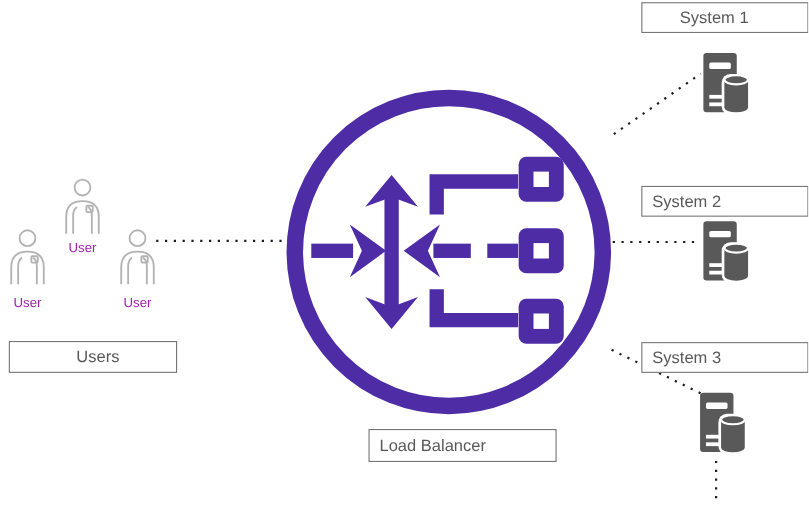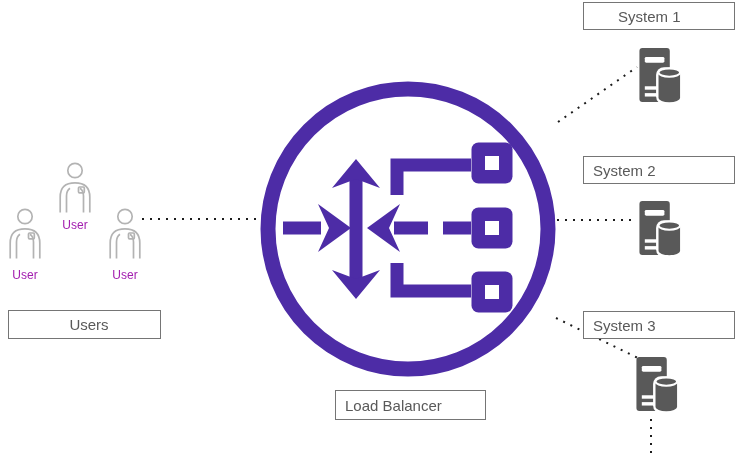--- a/index.html
+++ b/index.html
@@ -94,40 +94,40 @@
         <rect x="471.5" y="142.5" width="41" height="41" rx="7"></rect>
         <rect x="485" y="156" width="14" height="14" fill="#ffffff"></rect>
         <rect x="471.5" y="207.5" width="41" height="41" rx="7"></rect>
         <rect x="485" y="221" width="14" height="14" fill="#ffffff"></rect>
         <rect x="471.5" y="271.5" width="41" height="41" rx="7"></rect>
         <rect x="485" y="285" width="14" height="14" fill="#ffffff"></rect>
       </g>
     </svg>
   </div>
 
-  <div class="label-box" style="left:335px;top:390px;width:151px;height:30px;">
+  <div class="label-box" style="left:335px;top:390px;width:171px;height:30px;">
     <span>Load Balancer</span>
   </div>
 
   <div class="label-box" style="left:583px;top:2px;width:152px;height:28px;padding-left:34px;">
     <span>System 1</span>
   </div>
   <div class="abs" style="left:636px;top:46px;">
     <svg width="47" height="59" viewBox="0 0 48 60">
       <rect x="3.5" y="2" width="31" height="55" rx="3" fill="#595959"></rect>
       <rect x="9" y="11" width="20" height="6" rx="1.5" fill="#ffffff"></rect>
       <rect x="9" y="41" width="13.5" height="3.5" fill="#ffffff"></rect>
       <rect x="9" y="48" width="13.5" height="3.5" fill="#ffffff"></rect>
       <rect x="20.5" y="21.5" width="27" height="38" rx="8" fill="#ffffff"></rect>
       <path d="M23 27 V53 A11 4.2 0 0 0 45 53 V27 Z" fill="#595959"></path>
       <ellipse cx="34" cy="27" rx="11" ry="4.2" fill="#595959" stroke="#ffffff" stroke-width="2"></ellipse>
     </svg>
   </div>
 
-  <div class="label-box" style="left:583px;top:156px;width:152px;height:28px;">
+  <div class="label-box" style="left:583px;top:169px;width:152px;height:28px;">
     <span>System 2</span>
   </div>
   <div class="abs" style="left:636px;top:199px;">
     <svg width="47" height="59" viewBox="0 0 48 60">
       <rect x="3.5" y="2" width="31" height="55" rx="3" fill="#595959"></rect>
       <rect x="9" y="11" width="20" height="6" rx="1.5" fill="#ffffff"></rect>
       <rect x="9" y="41" width="13.5" height="3.5" fill="#ffffff"></rect>
       <rect x="9" y="48" width="13.5" height="3.5" fill="#ffffff"></rect>
       <rect x="20.5" y="21.5" width="27" height="38" rx="8" fill="#ffffff"></rect>
       <path d="M23 27 V53 A11 4.2 0 0 0 45 53 V27 Z" fill="#595959"></path>

